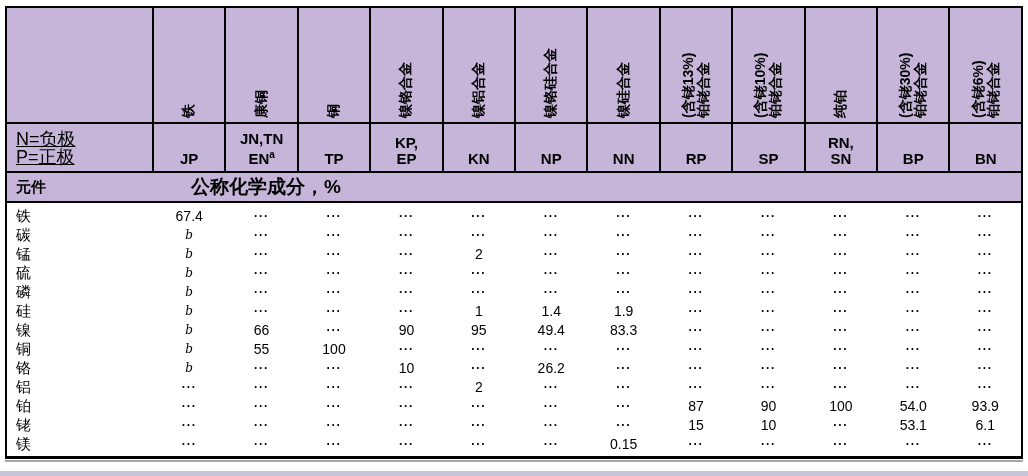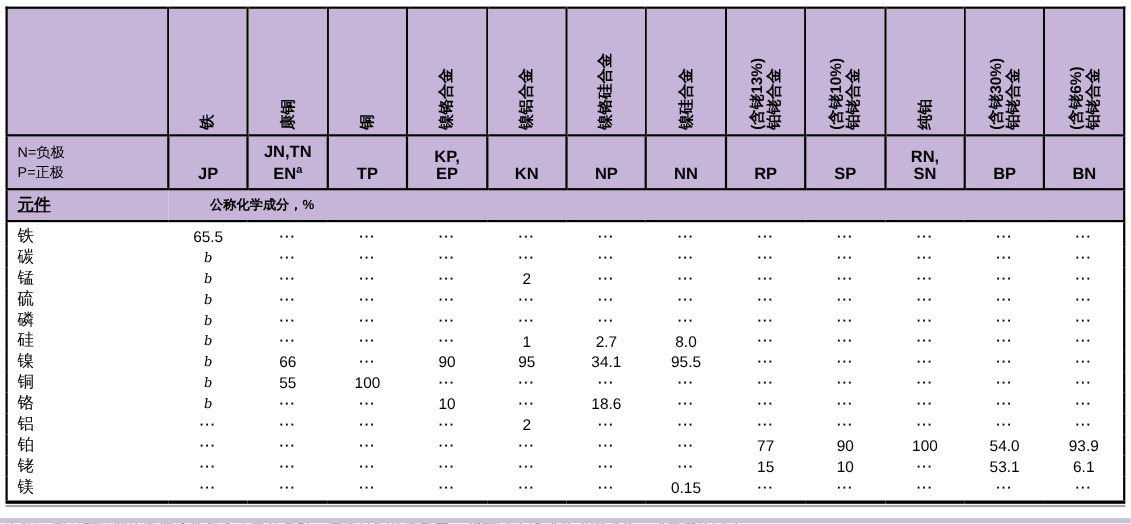--- a/index.html
+++ b/index.html
@@ -35,24 +35,24 @@
   .rot.l1 { left:calc(50% + 7px); }
   .rot.l2 { left:calc(50% + 15px); }
 
   td.code {
     text-align:center; font-weight:bold; font-size:15px; line-height:16px;
     padding-bottom:4px;
   }
   td.code sup { font-size:10px; font-weight:bold; }
   td.corner-note {
     vertical-align:middle; text-align:left; padding-left:9px;
-    font-size:13px; line-height:18px; font-weight:normal;
-  }
-  td.element-cell { font-weight:bold; font-size:15px; padding-left:9px;text-decoration:underline; }
-  td.comp-label-cell { font-weight:bold; font-size:12px; padding-left:38px; text-align:left; }
+    font-size:18px; line-height:18px; font-weight:normal;text-decoration:underline;
+  }
+  td.element-cell { font-weight:bold; font-size:15px; padding-left:9px; }
+  td.comp-label-cell { font-weight:bold; font-size:19px; padding-left:38px; text-align:left; }
 
   tr.r-body td { height:18px; font-size:14px; line-height:18px; padding:0; }
   tr.r-body td.rowlabel { text-align:left; padding-left:9px; font-size:15px; }
   tr.r-body td.val { text-align:center; }
   tr.r-body.first td { padding-top:3px; }
   tr.r-body.last td { padding-bottom:3px; }
 
   .fnref { font-family:"DejaVu Serif", serif; font-style:italic; font-size:12px; }
   .dots { font-weight:bold; font-size:12px; letter-spacing:1px; }
 
@@ -200,21 +200,21 @@
             <td class="code gridv">
               <div>BN</div>
             </td>
           </tr>
         <tr class="r-element">
           <td class="element-cell">元件</td>
           <td class="comp-label-cell" colspan="12">公称化学成分，%</td>
         </tr>
       <tr class="r-body first">
             <td class="rowlabel">铁</td>
-            <td class="val"><span>65.5</span></td>
+            <td class="val"><span>67.4</span></td>
             <td class="val"><span class="dots">···</span></td>
             <td class="val"><span class="dots">···</span></td>
             <td class="val"><span class="dots">···</span></td>
             <td class="val"><span class="dots">···</span></td>
             <td class="val"><span class="dots">···</span></td>
             <td class="val"><span class="dots">···</span></td>
             <td class="val"><span class="dots">···</span></td>
             <td class="val"><span class="dots">···</span></td>
             <td class="val"><span class="dots">···</span></td>
             <td class="val"><span class="dots">···</span></td>
@@ -280,37 +280,37 @@
             <td class="val"><span class="dots">···</span></td>
             <td class="val"><span class="dots">···</span></td>
           </tr>
           <tr class="r-body">
             <td class="rowlabel">硅</td>
             <td class="val"><span class="fnref">b</span></td>
             <td class="val"><span class="dots">···</span></td>
             <td class="val"><span class="dots">···</span></td>
             <td class="val"><span class="dots">···</span></td>
             <td class="val"><span>1</span></td>
-            <td class="val"><span>2.7</span></td>
-            <td class="val"><span>8.0</span></td>
+            <td class="val"><span>1.4</span></td>
+            <td class="val"><span>1.9</span></td>
             <td class="val"><span class="dots">···</span></td>
             <td class="val"><span class="dots">···</span></td>
             <td class="val"><span class="dots">···</span></td>
             <td class="val"><span class="dots">···</span></td>
             <td class="val"><span class="dots">···</span></td>
           </tr>
           <tr class="r-body">
             <td class="rowlabel">镍</td>
             <td class="val"><span class="fnref">b</span></td>
             <td class="val"><span>66</span></td>
             <td class="val"><span class="dots">···</span></td>
             <td class="val"><span>90</span></td>
             <td class="val"><span>95</span></td>
-            <td class="val"><span>34.1</span></td>
-            <td class="val"><span>95.5</span></td>
+            <td class="val"><span>49.4</span></td>
+            <td class="val"><span>83.3</span></td>
             <td class="val"><span class="dots">···</span></td>
             <td class="val"><span class="dots">···</span></td>
             <td class="val"><span class="dots">···</span></td>
             <td class="val"><span class="dots">···</span></td>
             <td class="val"><span class="dots">···</span></td>
           </tr>
           <tr class="r-body">
             <td class="rowlabel">铜</td>
             <td class="val"><span class="fnref">b</span></td>
             <td class="val"><span>55</span></td>
@@ -325,21 +325,21 @@
             <td class="val"><span class="dots">···</span></td>
             <td class="val"><span class="dots">···</span></td>
           </tr>
           <tr class="r-body">
             <td class="rowlabel">铬</td>
             <td class="val"><span class="fnref">b</span></td>
             <td class="val"><span class="dots">···</span></td>
             <td class="val"><span class="dots">···</span></td>
             <td class="val"><span>10</span></td>
             <td class="val"><span class="dots">···</span></td>
-            <td class="val"><span>18.6</span></td>
+            <td class="val"><span>26.2</span></td>
             <td class="val"><span class="dots">···</span></td>
             <td class="val"><span class="dots">···</span></td>
             <td class="val"><span class="dots">···</span></td>
             <td class="val"><span class="dots">···</span></td>
             <td class="val"><span class="dots">···</span></td>
             <td class="val"><span class="dots">···</span></td>
           </tr>
           <tr class="r-body">
             <td class="rowlabel">铝</td>
             <td class="val"><span class="dots">···</span></td>
@@ -357,21 +357,21 @@
           </tr>
           <tr class="r-body">
             <td class="rowlabel">铂</td>
             <td class="val"><span class="dots">···</span></td>
             <td class="val"><span class="dots">···</span></td>
             <td class="val"><span class="dots">···</span></td>
             <td class="val"><span class="dots">···</span></td>
             <td class="val"><span class="dots">···</span></td>
             <td class="val"><span class="dots">···</span></td>
             <td class="val"><span class="dots">···</span></td>
-            <td class="val"><span>77</span></td>
+            <td class="val"><span>87</span></td>
             <td class="val"><span>90</span></td>
             <td class="val"><span>100</span></td>
             <td class="val"><span>54.0</span></td>
             <td class="val"><span>93.9</span></td>
           </tr>
           <tr class="r-body">
             <td class="rowlabel">铑</td>
             <td class="val"><span class="dots">···</span></td>
             <td class="val"><span class="dots">···</span></td>
             <td class="val"><span class="dots">···</span></td>

